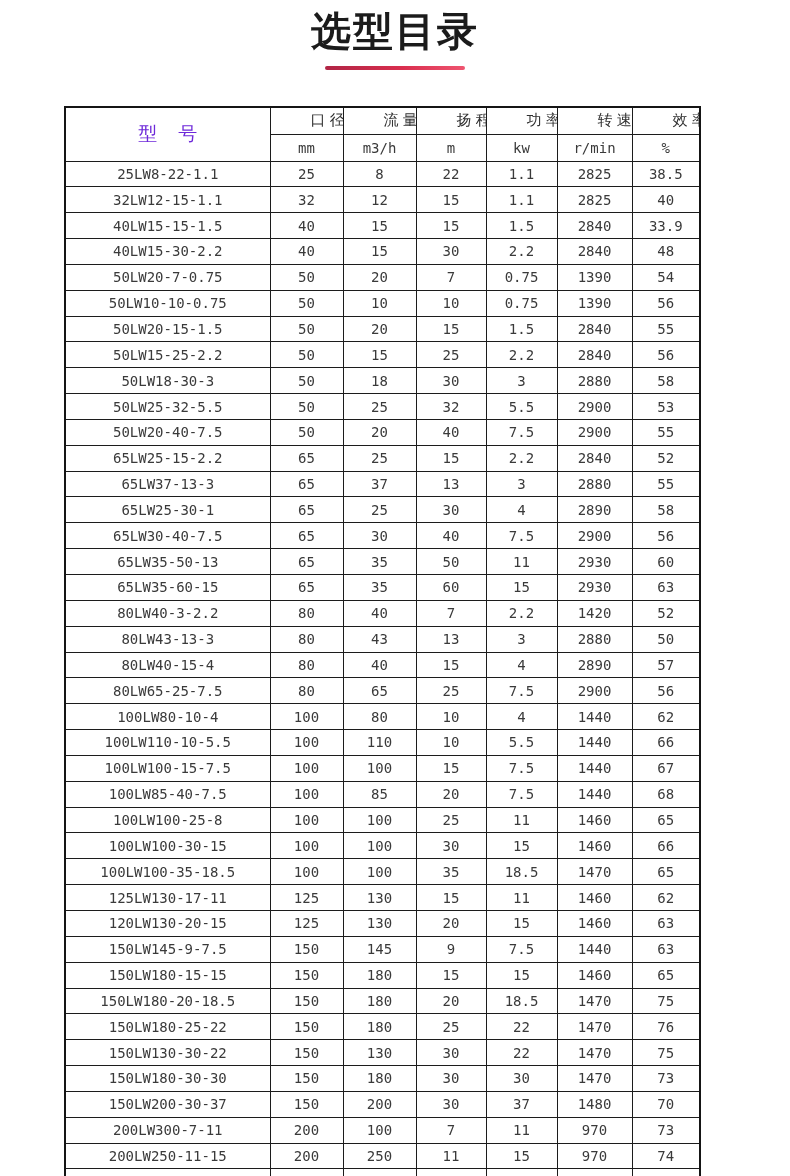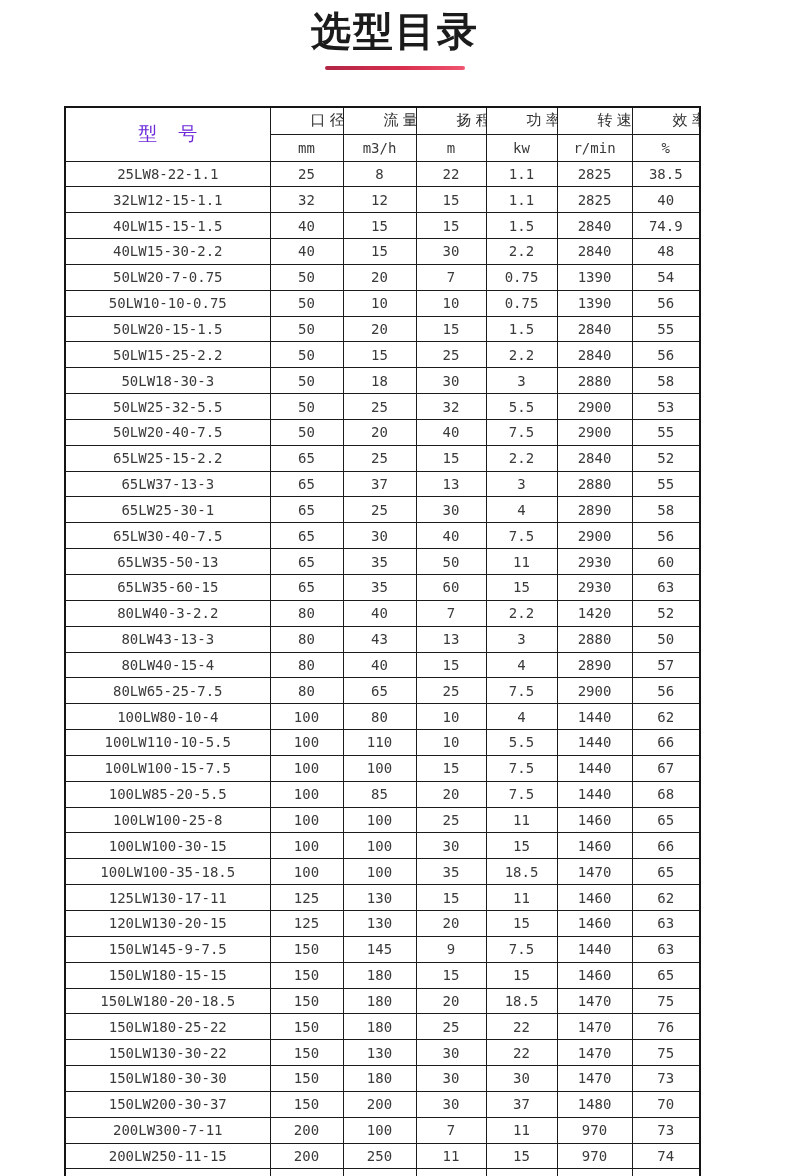--- a/index.html
+++ b/index.html
@@ -123,21 +123,21 @@
           <td data-name="cell-speed">2825</td>
           <td data-name="cell-efficiency">40</td>
         </tr>
         <tr data-name="table-row">
           <td data-name="cell-model">40LW15-15-1.5</td>
           <td data-name="cell-diameter">40</td>
           <td data-name="cell-flow">15</td>
           <td data-name="cell-head">15</td>
           <td data-name="cell-power">1.5</td>
           <td data-name="cell-speed">2840</td>
-          <td data-name="cell-efficiency">74.9</td>
+          <td data-name="cell-efficiency">33.9</td>
         </tr>
         <tr data-name="table-row">
           <td data-name="cell-model">40LW15-30-2.2</td>
           <td data-name="cell-diameter">40</td>
           <td data-name="cell-flow">15</td>
           <td data-name="cell-head">30</td>
           <td data-name="cell-power">2.2</td>
           <td data-name="cell-speed">2840</td>
           <td data-name="cell-efficiency">48</td>
         </tr>
@@ -315,21 +315,21 @@
         <tr data-name="table-row">
           <td data-name="cell-model">100LW100-15-7.5</td>
           <td data-name="cell-diameter">100</td>
           <td data-name="cell-flow">100</td>
           <td data-name="cell-head">15</td>
           <td data-name="cell-power">7.5</td>
           <td data-name="cell-speed">1440</td>
           <td data-name="cell-efficiency">67</td>
         </tr>
         <tr data-name="table-row">
-          <td data-name="cell-model">100LW85-20-5.5</td>
+          <td data-name="cell-model">100LW85-40-7.5</td>
           <td data-name="cell-diameter">100</td>
           <td data-name="cell-flow">85</td>
           <td data-name="cell-head">20</td>
           <td data-name="cell-power">7.5</td>
           <td data-name="cell-speed">1440</td>
           <td data-name="cell-efficiency">68</td>
         </tr>
         <tr data-name="table-row">
           <td data-name="cell-model">100LW100-25-8</td>
           <td data-name="cell-diameter">100</td>

